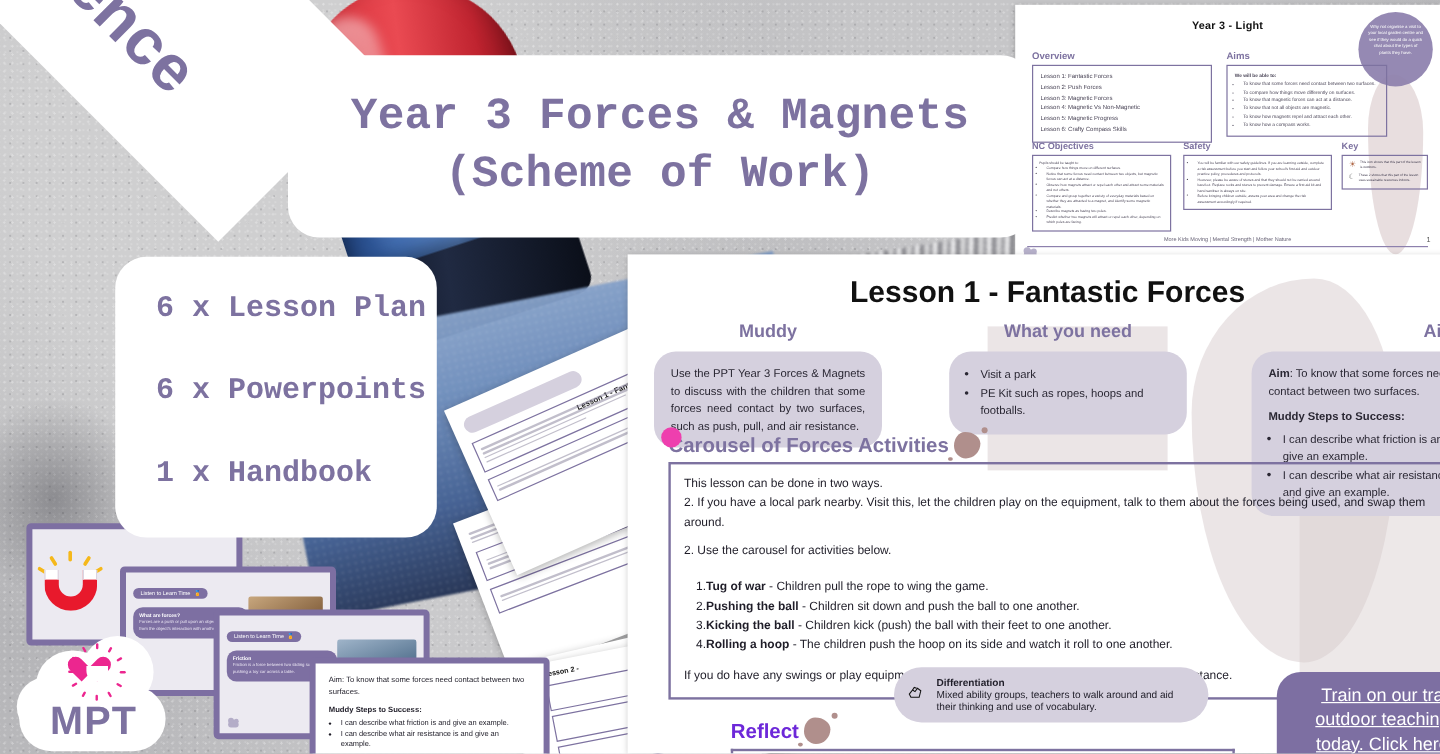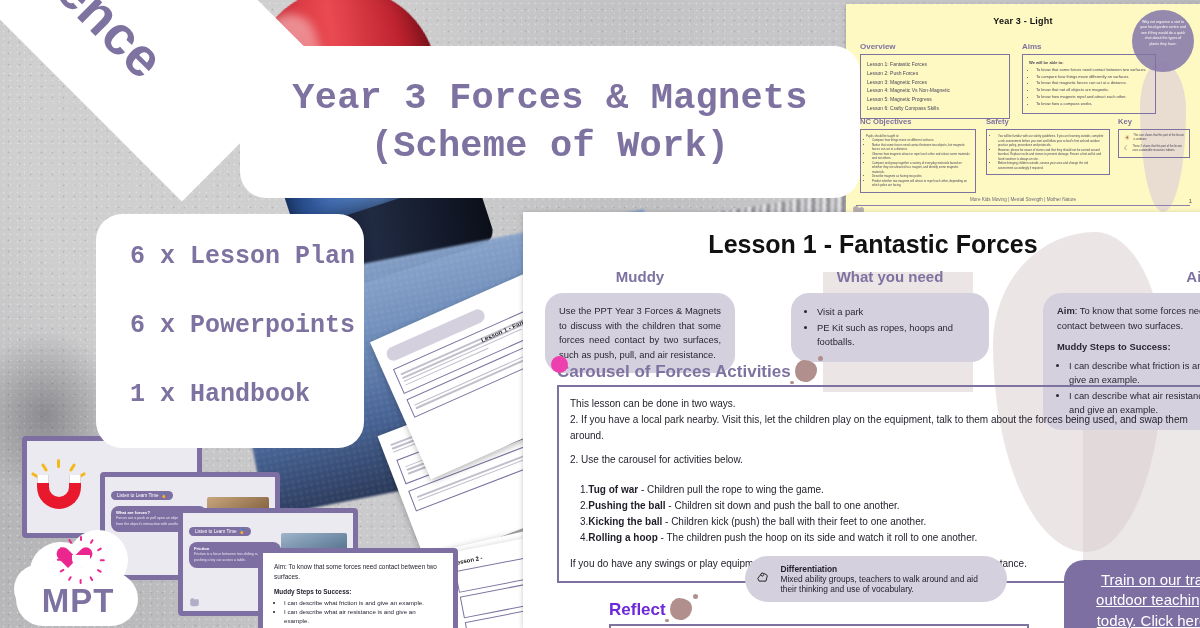--- a/index.html
+++ b/index.html
@@ -105,21 +105,21 @@
                 align-items: center; justify-content: center; }
   #title-card h1 {
     color: #7d72a0; font-size: 37px; font-weight: 700; line-height: 1.3;
     text-align: center; letter-spacing: .2px;
   }
   #features-card { left: 96px; top: 214px; width: 268px; height: 234px;
                    padding: 28px 0 0 34px; }
   .feature-line { color: #7d72a0; font-size: 25px; font-weight: 700; margin-bottom: 40px; }
 
   
-  .doc { position: absolute; background:#fef9c3; box-shadow: 0 1px 5px rgba(0,0,0,.22); }
+  .doc { position: absolute; background:#ffffff; box-shadow: 0 1px 5px rgba(0,0,0,.22); }
   .doc-inner { position:absolute; inset:0; overflow:hidden; }
   .sec-h { color:#7d72a0; font-weight:700; }
   .box { border:1px solid #7d72a0; }
   .lines { display:block; }
   .lines i {
     display:block; height:1.6px; background:#8e89a0; opacity:.55; margin:2.2px 0; border-radius:1px;
   }
   .lines i.s { width:55%; } .lines i.m { width:78%; } .lines i.l { width:96%; }
 
   

